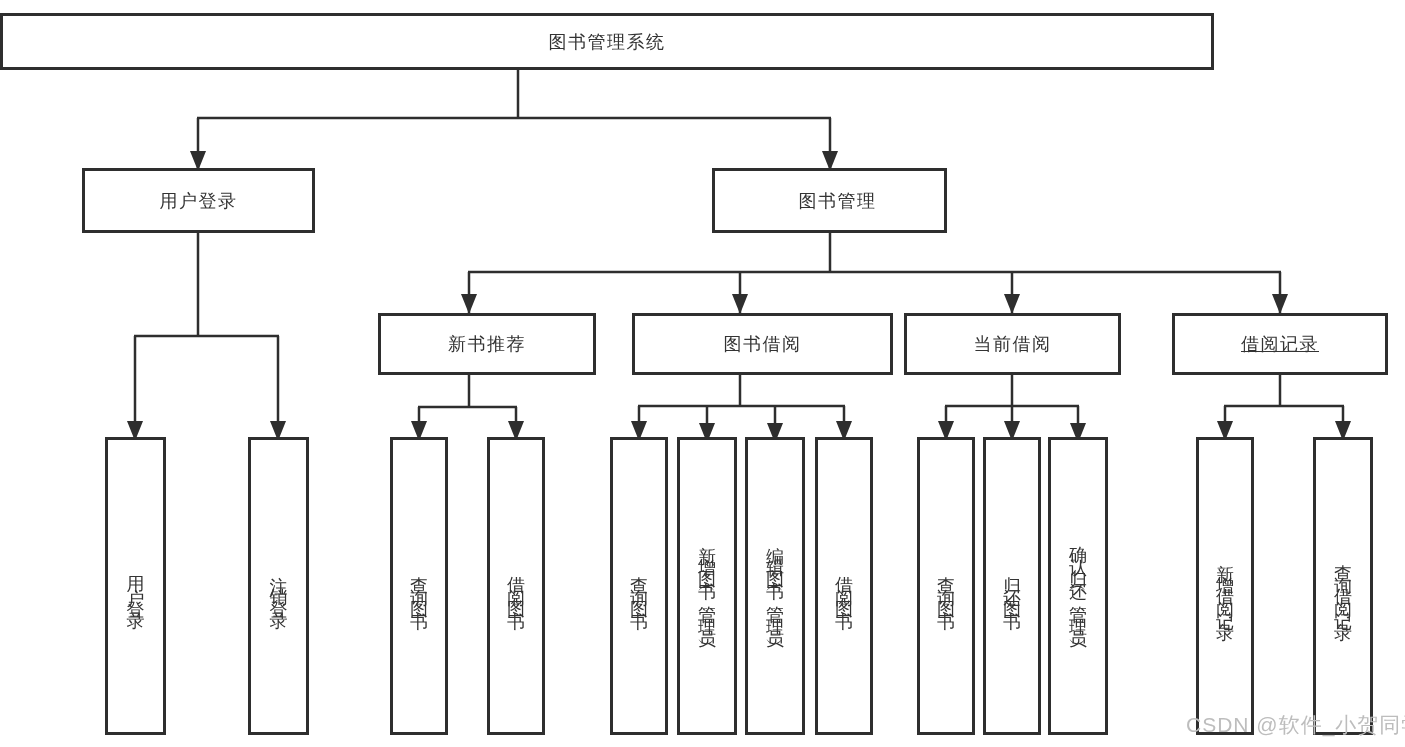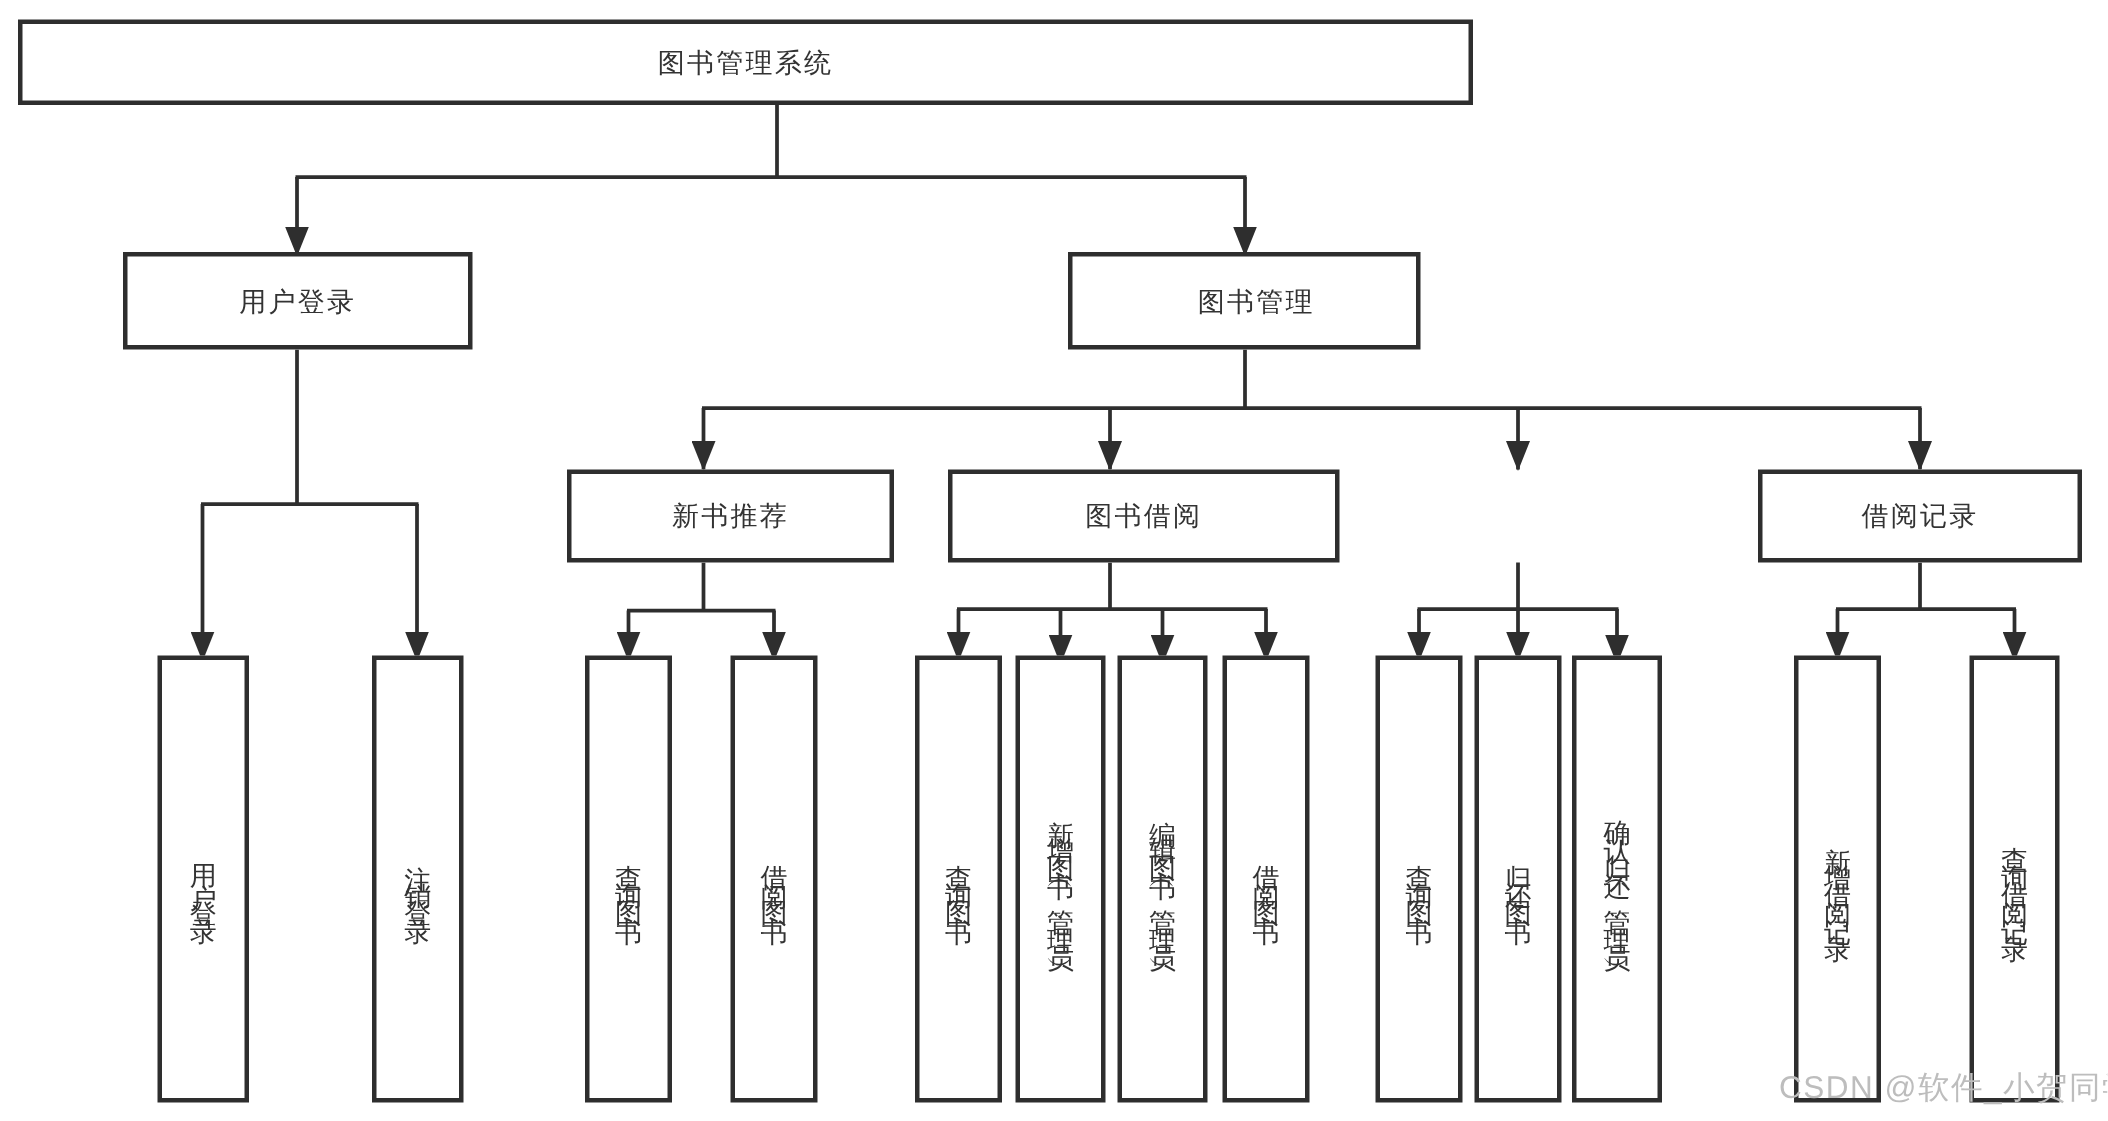--- a/index.html
+++ b/index.html
@@ -6,28 +6,28 @@
   .canvas{
     position:relative;width:1405px;height:747px;background:#ffffff;
     font-family:"Liberation Sans",sans-serif;color:#333333;overflow:hidden;
   }
   .connectors{position:absolute;top:0;left:0;}
   .node{
     position:absolute;box-sizing:border-box;background:#ffffff;
     border:3px solid #2e2e2e;display:flex;align-items:center;justify-content:center;
     font-size:18px;letter-spacing:1.5px;white-space:nowrap;
   }
-  .root{left:12px;top:13px;width:970px;height:57px;}
+  .root{left:0;top:13px;width:1214px;height:57px;}
   .l2a{left:82px;top:168px;width:233px;height:65px;}
   .l2b{left:712px;top:168px;width:235px;height:65px;padding-left:16px;}
   .l3{top:313px;height:62px;}
   .l3a{left:378px;width:218px;}
   .l3b{left:632px;width:261px;}
   .l3c{left:904px;width:217px;}
-  .l3d{left:1172px;width:216px;}
+  .l3d{left:1172px;width:216px;text-decoration:underline;}
   .leaf{top:437px;height:298px;}
   .vtext{
     writing-mode:vertical-rl;text-orientation:mixed;
     font-size:18px;line-height:1;letter-spacing:12px;
   }
   .watermark{
     position:absolute;left:1186px;top:711px;font-size:21px;letter-spacing:1px;
     color:#bdbdbd;z-index:5;white-space:nowrap;
   }
 </style>
@@ -86,20 +86,21 @@
     </g>
   </svg>
 
   <div class="node root">图书管理系统</div>
 
   <div class="node l2a">用户登录</div>
   <div class="node l2b">图书管理</div>
 
   <div class="node l3 l3a">新书推荐</div>
   <div class="node l3 l3b">图书借阅</div>
+  <div class="node l3 l3c">当前借阅</div>
   <div class="node l3 l3d">借阅记录</div>
 
   <div class="node leaf" style="left:105px;width:61px">
     <span class="vtext">用户登录</span>
   </div>
   <div class="node leaf" style="left:248px;width:61px">
     <span class="vtext">注销登录</span>
   </div>
 
   <div class="node leaf" style="left:390px;width:58px">

